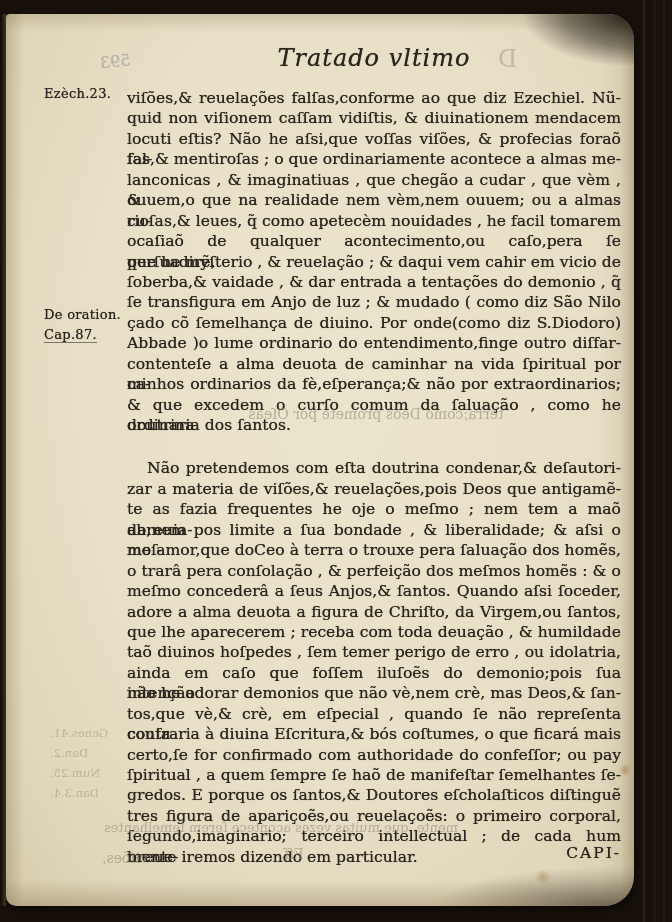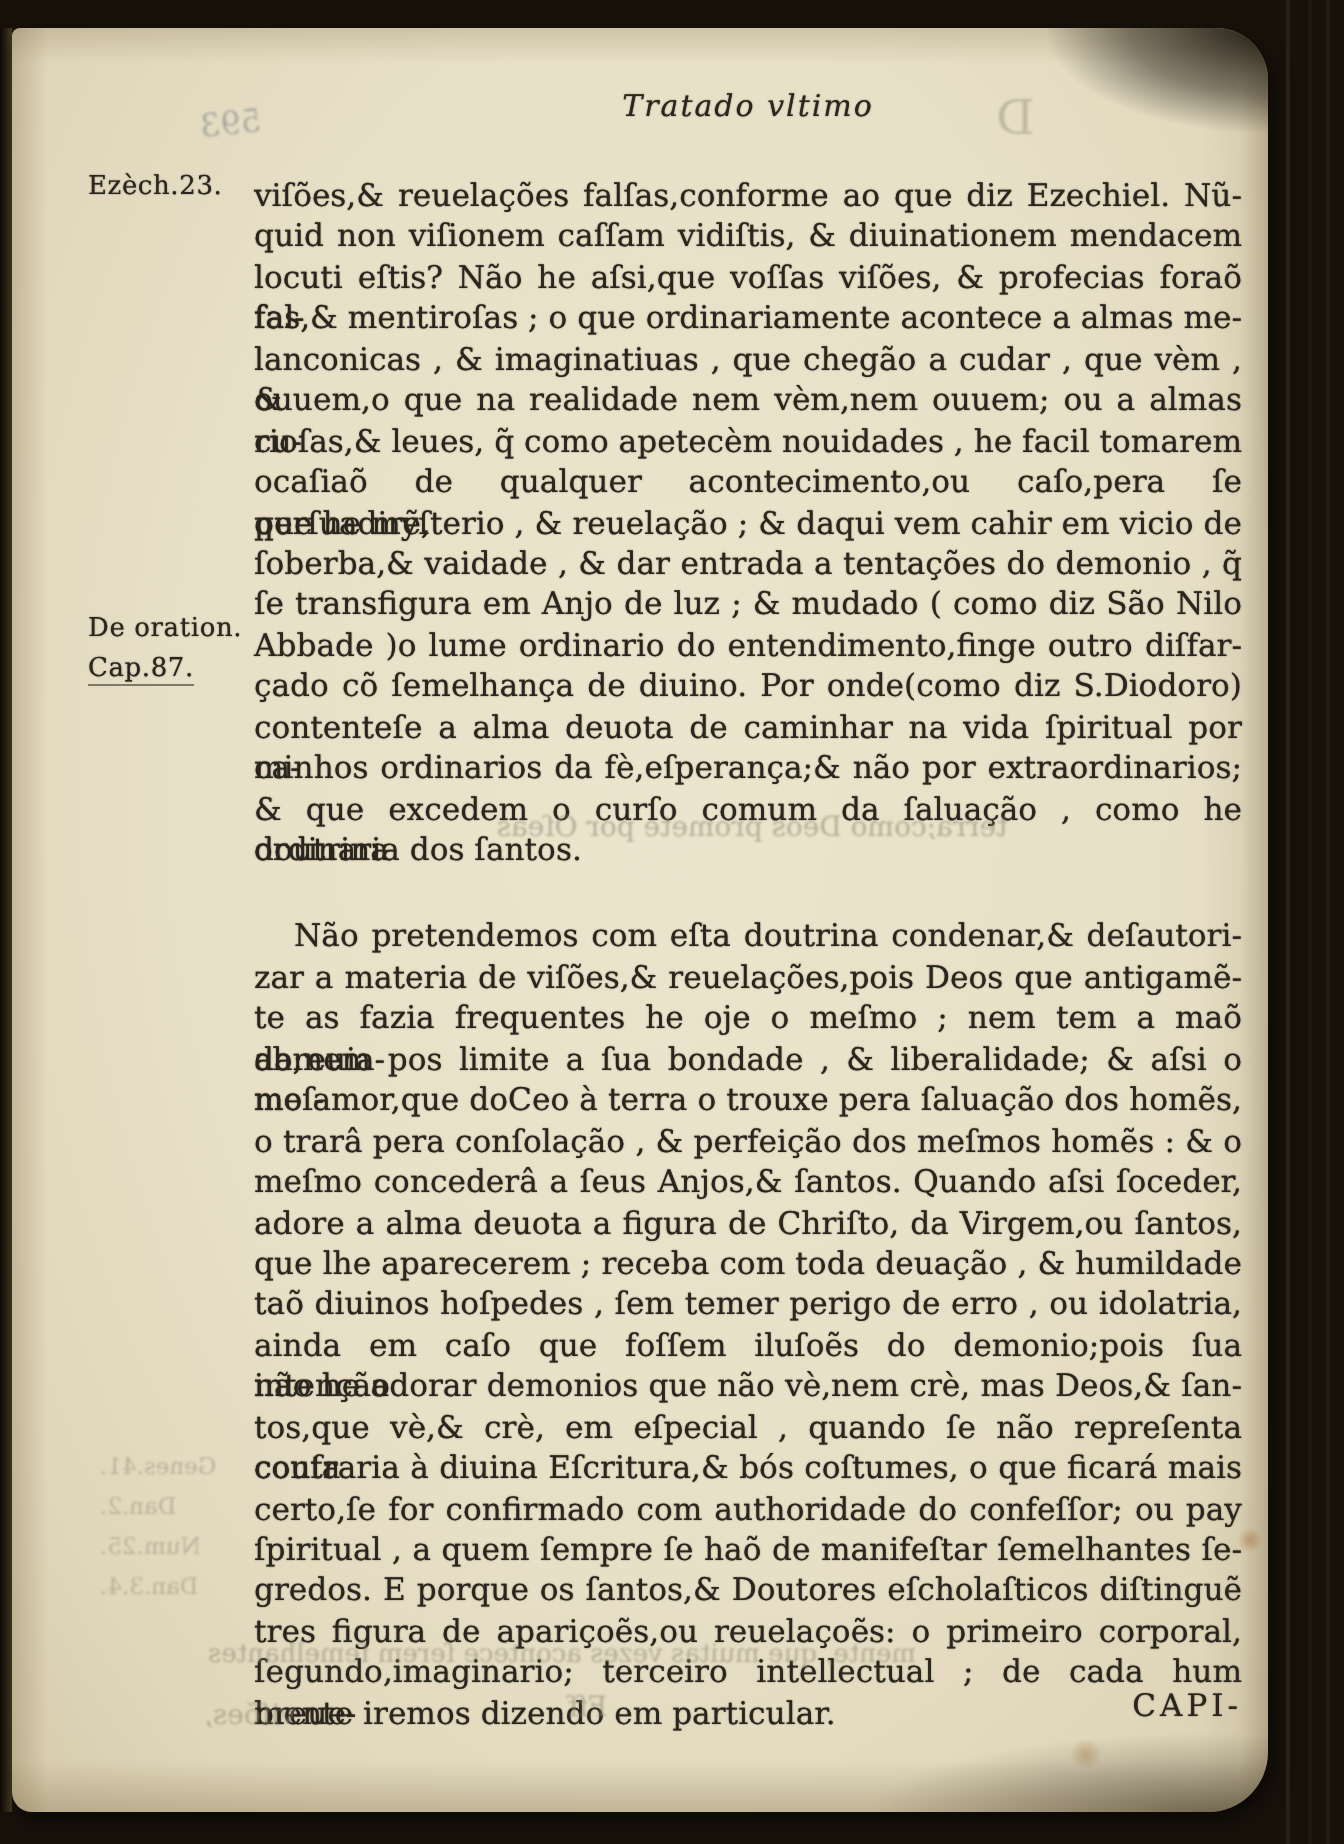--- a/index.html
+++ b/index.html
@@ -44,21 +44,21 @@
     position:absolute;top:0;bottom:0;width:2px;background:rgba(90,78,55,0.25);
   }
   .gutter-line{
     position:absolute;left:0;top:14px;width:6px;height:892px;
     background:linear-gradient(90deg,#0d0a06 0,#2a2215 3px,#4a3d26 6px);
   }
   
   .ink{color:#2a251d;text-shadow:0 0 0.7px rgba(42,37,29,0.8);}
   .running-header{
     position:absolute;top:30px;left:121px;width:494px;
-    text-align:center;font-style:italic;font-size:15px;letter-spacing:1px;
+    text-align:center;font-style:italic;font-size:24px;letter-spacing:1px;
   }
   .body-text{
     position:absolute;top:74px;left:121px;width:494px;
     font-size:15.6px;line-height:20.45px;
   }
   .line{height:20.45px;text-align:justify;text-align-last:justify;white-space:normal;}
   .line.last{text-align-last:left;}
   .line.indent{text-indent:20px;margin-top:23px;}
   .lat{}
   .margin-note{
@@ -95,22 +95,22 @@
       <div class="line"><span class="lat">quid non viſionem caſſam vidiſtis, &amp; diuinationem mendacem</span></div>
       <div class="line"><span class="lat">locuti eſtis? </span><span>Não he aſsi,que voſſas viſões, &amp; profecias foraõ fal-</span></div>
       <div class="line"><span>ſas,&amp; mentiroſas ; o que ordinariamente acontece a almas me-</span></div>
       <div class="line"><span>lanconicas , &amp; imaginatiuas , que chegão a cudar , que vèm , &amp;</span></div>
       <div class="line"><span>ouuem,o que na realidade nem vèm,nem ouuem; ou a almas cu-</span></div>
       <div class="line"><span>rioſas,&amp; leues, q̃ como apetecèm nouidades , he facil tomarem</span></div>
       <div class="line"><span>ocaſiaõ de qualquer acontecimento,ou caſo,pera ſe perſuadirẽ,</span></div>
       <div class="line"><span>que he myſterio , &amp; reuelação ; &amp; daqui vem cahir em vicio de</span></div>
       <div class="line"><span>ſoberba,&amp; vaidade , &amp; dar entrada a tentações do demonio , q̃</span></div>
       <div class="line"><span>ſe transfigura em Anjo de luz ; &amp; mudado ( como diz São Nilo</span></div>
+      <div class="line"><span>çado cõ ſemelhança de diuino. Por onde(como diz S.Diodoro)</span></div>
       <div class="line"><span>Abbade )o lume ordinario do entendimento,finge outro diſfar-</span></div>
-      <div class="line"><span>çado cõ ſemelhança de diuino. Por onde(como diz S.Diodoro)</span></div>
       <div class="line"><span>contenteſe a alma deuota de caminhar na vida ſpiritual por ca-</span></div>
       <div class="line"><span>minhos ordinarios da fè,eſperança;&amp; não por extraordinarios;</span></div>
       <div class="line"><span>&amp; que excedem o curſo comum da ſaluação , como he doutrina</span></div>
       <div class="line last"><span>ordinaria dos ſantos.</span></div>
       <div class="line indent"><span>Não pretendemos com eſta doutrina condenar,&amp; deſautori-</span></div>
       <div class="line"><span>zar a materia de viſões,&amp; reuelações,pois Deos que antigamẽ-</span></div>
       <div class="line"><span>te as fazia frequentes he oje o meſmo ; nem tem a maõ abreuia-</span></div>
       <div class="line"><span>da;nem pos limite a ſua bondade , &amp; liberalidade; &amp; aſsi o meſ-</span></div>
       <div class="line"><span>mo amor,que doCeo à terra o trouxe pera ſaluação dos homẽs,</span></div>
       <div class="line"><span>o trarâ pera conſolação , &amp; perfeição dos meſmos homẽs : &amp; o</span></div>

